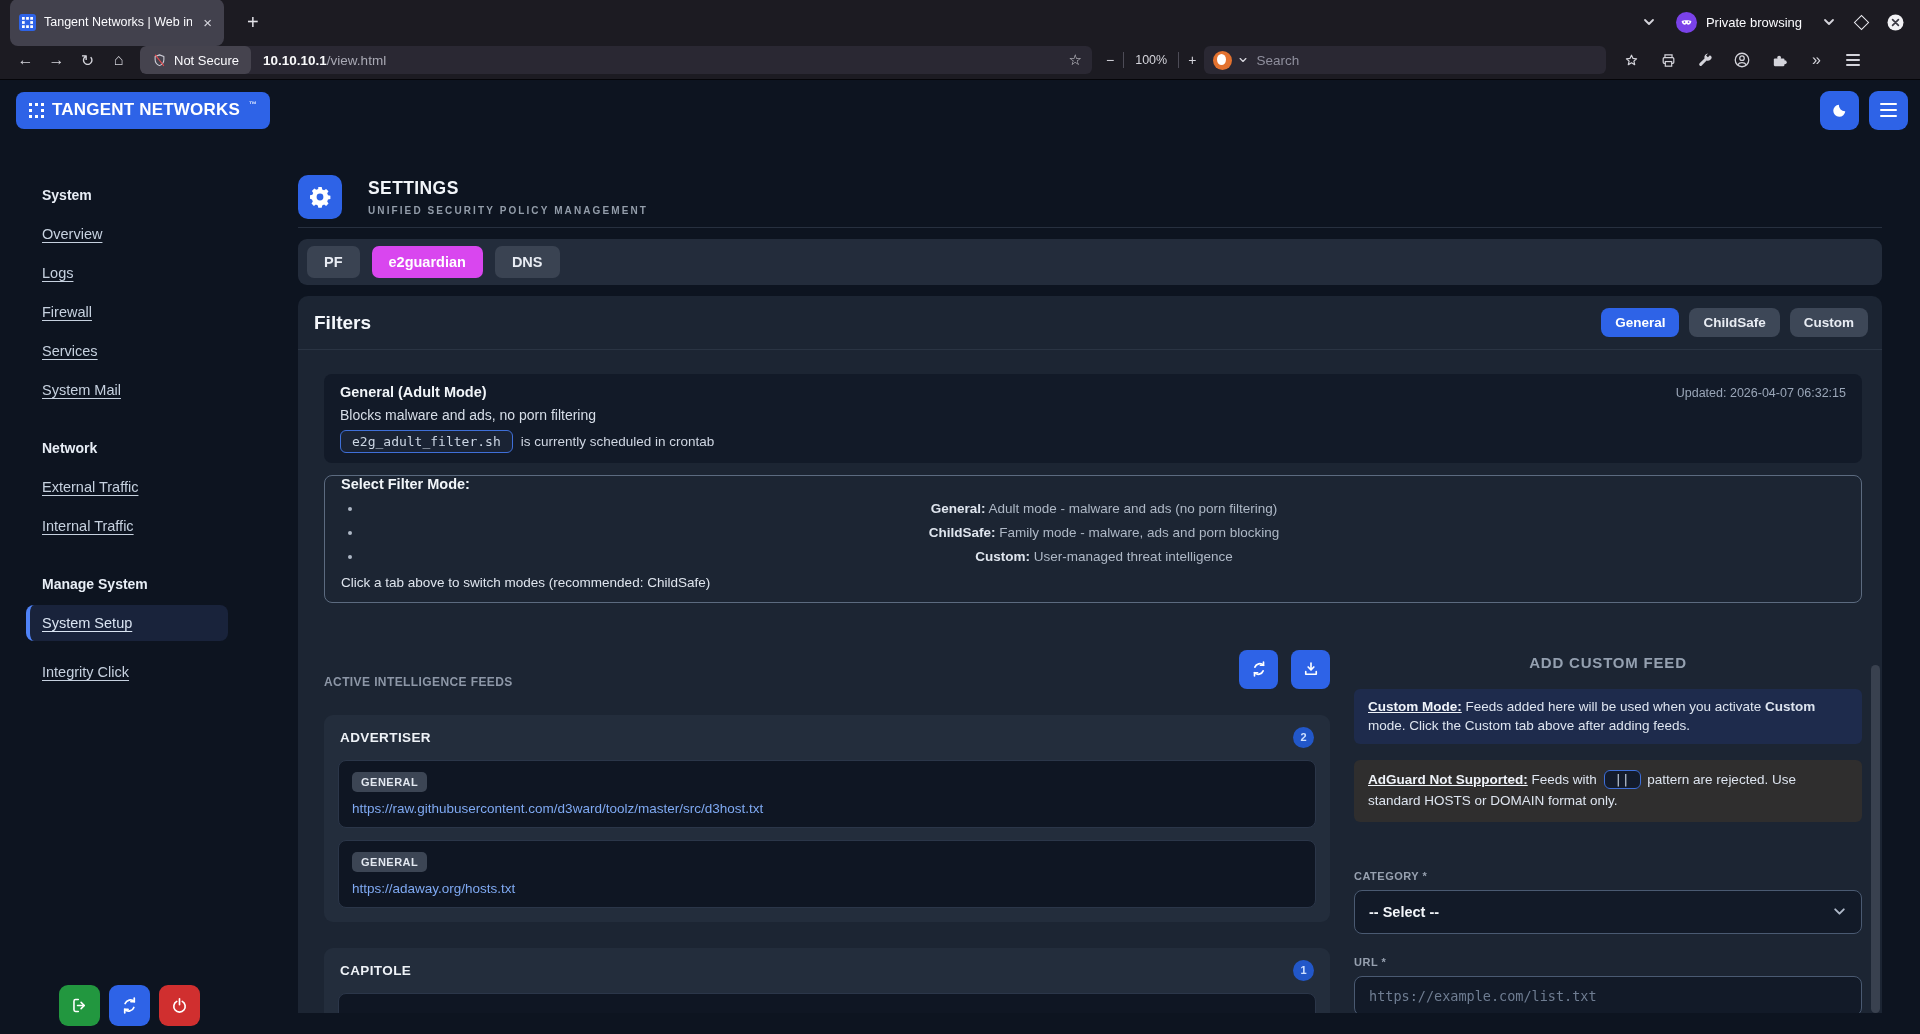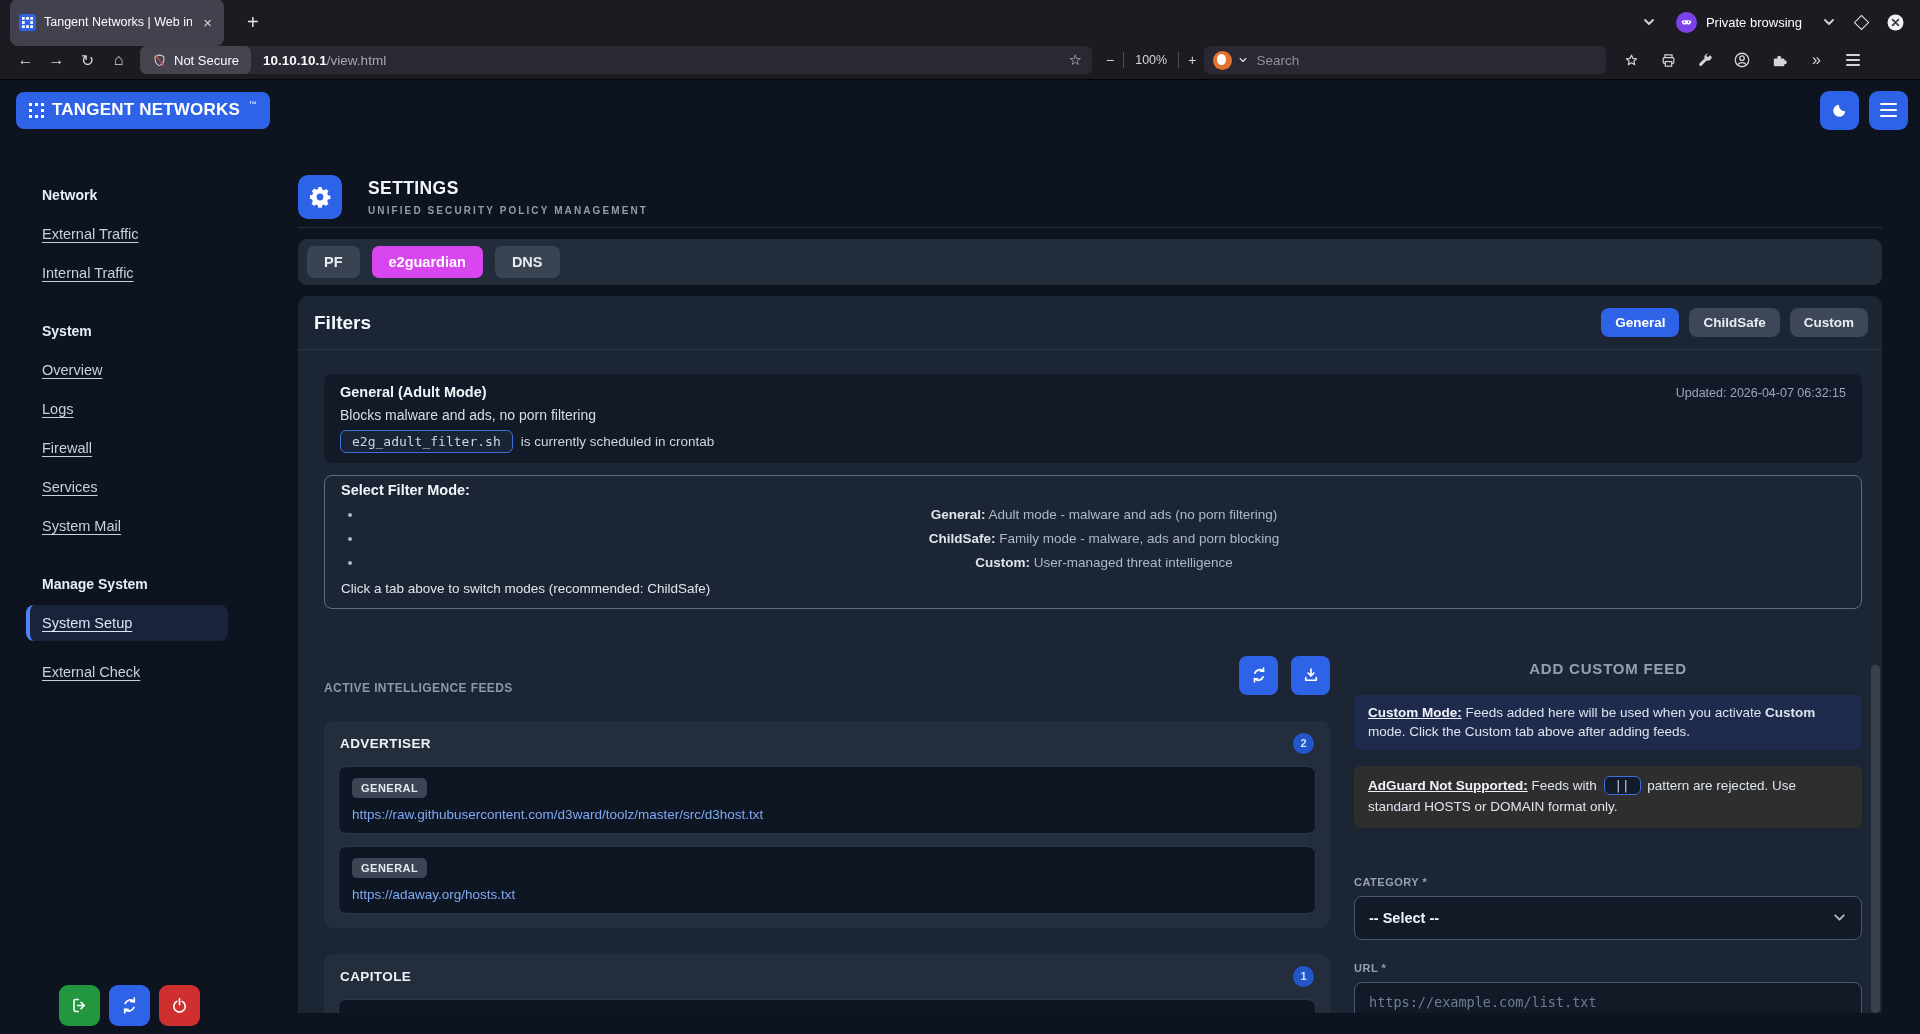--- a/index.html
+++ b/index.html
@@ -99,21 +99,21 @@
 
   .mode-box { background:#121a28; border-radius:8px; padding:10px 16px 10px 16px; position:relative; }
   .mode-box-title { color:#f1f5f9; font-size:14.5px; font-weight:700; }
   .mode-box-desc { color:#d7dee8; font-size:14px; margin-top:7px; }
   .chip-row { margin-top:7px; display:flex; align-items:center; gap:8px; }
   .code-chip { font-family:"DejaVu Sans Mono", monospace; font-size:13px; color:#ccd6e4; background:#1a2334;
     border:1px solid #3f6fd8; border-radius:6px; padding:3px 11px; }
   .chip-note { color:#cfd6e2; font-size:13.5px; }
   .updated { position:absolute; right:16px; top:12px; color:#9aa6b8; font-size:12.5px; }
 
-  .help-box { margin-top:12px; border:1px solid #5c6b80; border-radius:8px; padding:6px 16px 12px; }
+  .help-box { margin-top:12px; border:1px solid #5c6b80; border-radius:8px; padding:0 16px 12px; }
   .help-title { color:#f1f5f9; font-size:14.5px; font-weight:700; }
   .help-box ul { margin:8px 0 0 0; padding-left:22px; }
   .help-box li { color:#aeb8c6; font-size:13.5px; margin-top:6px; line-height:1.33;text-align:center; }
   .help-box li b { color:#dfe5ee; }
   .help-footer { color:#dfe5ee; font-size:13.5px; margin-top:9px; }
 
   .feeds-flex { display:flex; gap:24px; margin-top:46px; }
   .feeds-left { width:1006px; flex:none; }
   .aif-row { display:flex; align-items:flex-end; justify-content:space-between; height:40px; }
   .aif-label { color:#8d97a7; font-size:12px; font-weight:700; letter-spacing:.4px; }
@@ -306,36 +306,36 @@
             <i></i>
           </span>
       </span>
     </span>
   </div>
 
   <div class="layout">
 
     <div class="sidebar">
       <div class="side-sec">
-        <div class="side-head">Network</div>
-        <div class="side-item"><a>External Traffic</a></div>
-        <div class="side-item"><a>Internal Traffic</a></div>
-      </div>
-      <div class="side-sec">
         <div class="side-head">System</div>
         <div class="side-item"><a>Overview</a></div>
         <div class="side-item"><a>Logs</a></div>
         <div class="side-item"><a>Firewall</a></div>
         <div class="side-item"><a>Services</a></div>
         <div class="side-item"><a>System Mail</a></div>
       </div>
       <div class="side-sec">
+        <div class="side-head">Network</div>
+        <div class="side-item"><a>External Traffic</a></div>
+        <div class="side-item"><a>Internal Traffic</a></div>
+      </div>
+      <div class="side-sec">
         <div class="side-head">Manage System</div>
         <div class="active-wrap"><a>System Setup</a></div>
-        <div class="side-item"><a>External Check</a></div>
+        <div class="side-item"><a>Integrity Click</a></div>
       </div>
 
       <div class="side-footer">
         <span class="fab green">
           <svg width="19" height="19" viewBox="0 0 24 24" fill="none" stroke="#fff" stroke-width="2" stroke-linecap="round" stroke-linejoin="round">
               <path d="M10.5 4.5H7a2 2 0 0 0-2 2v11a2 2 0 0 0 2 2h3.5"></path>
               <path d="M14 8l4 4-4 4"></path>
               <path d="M18 12H9.5"></path>
             </svg>
         </span>

